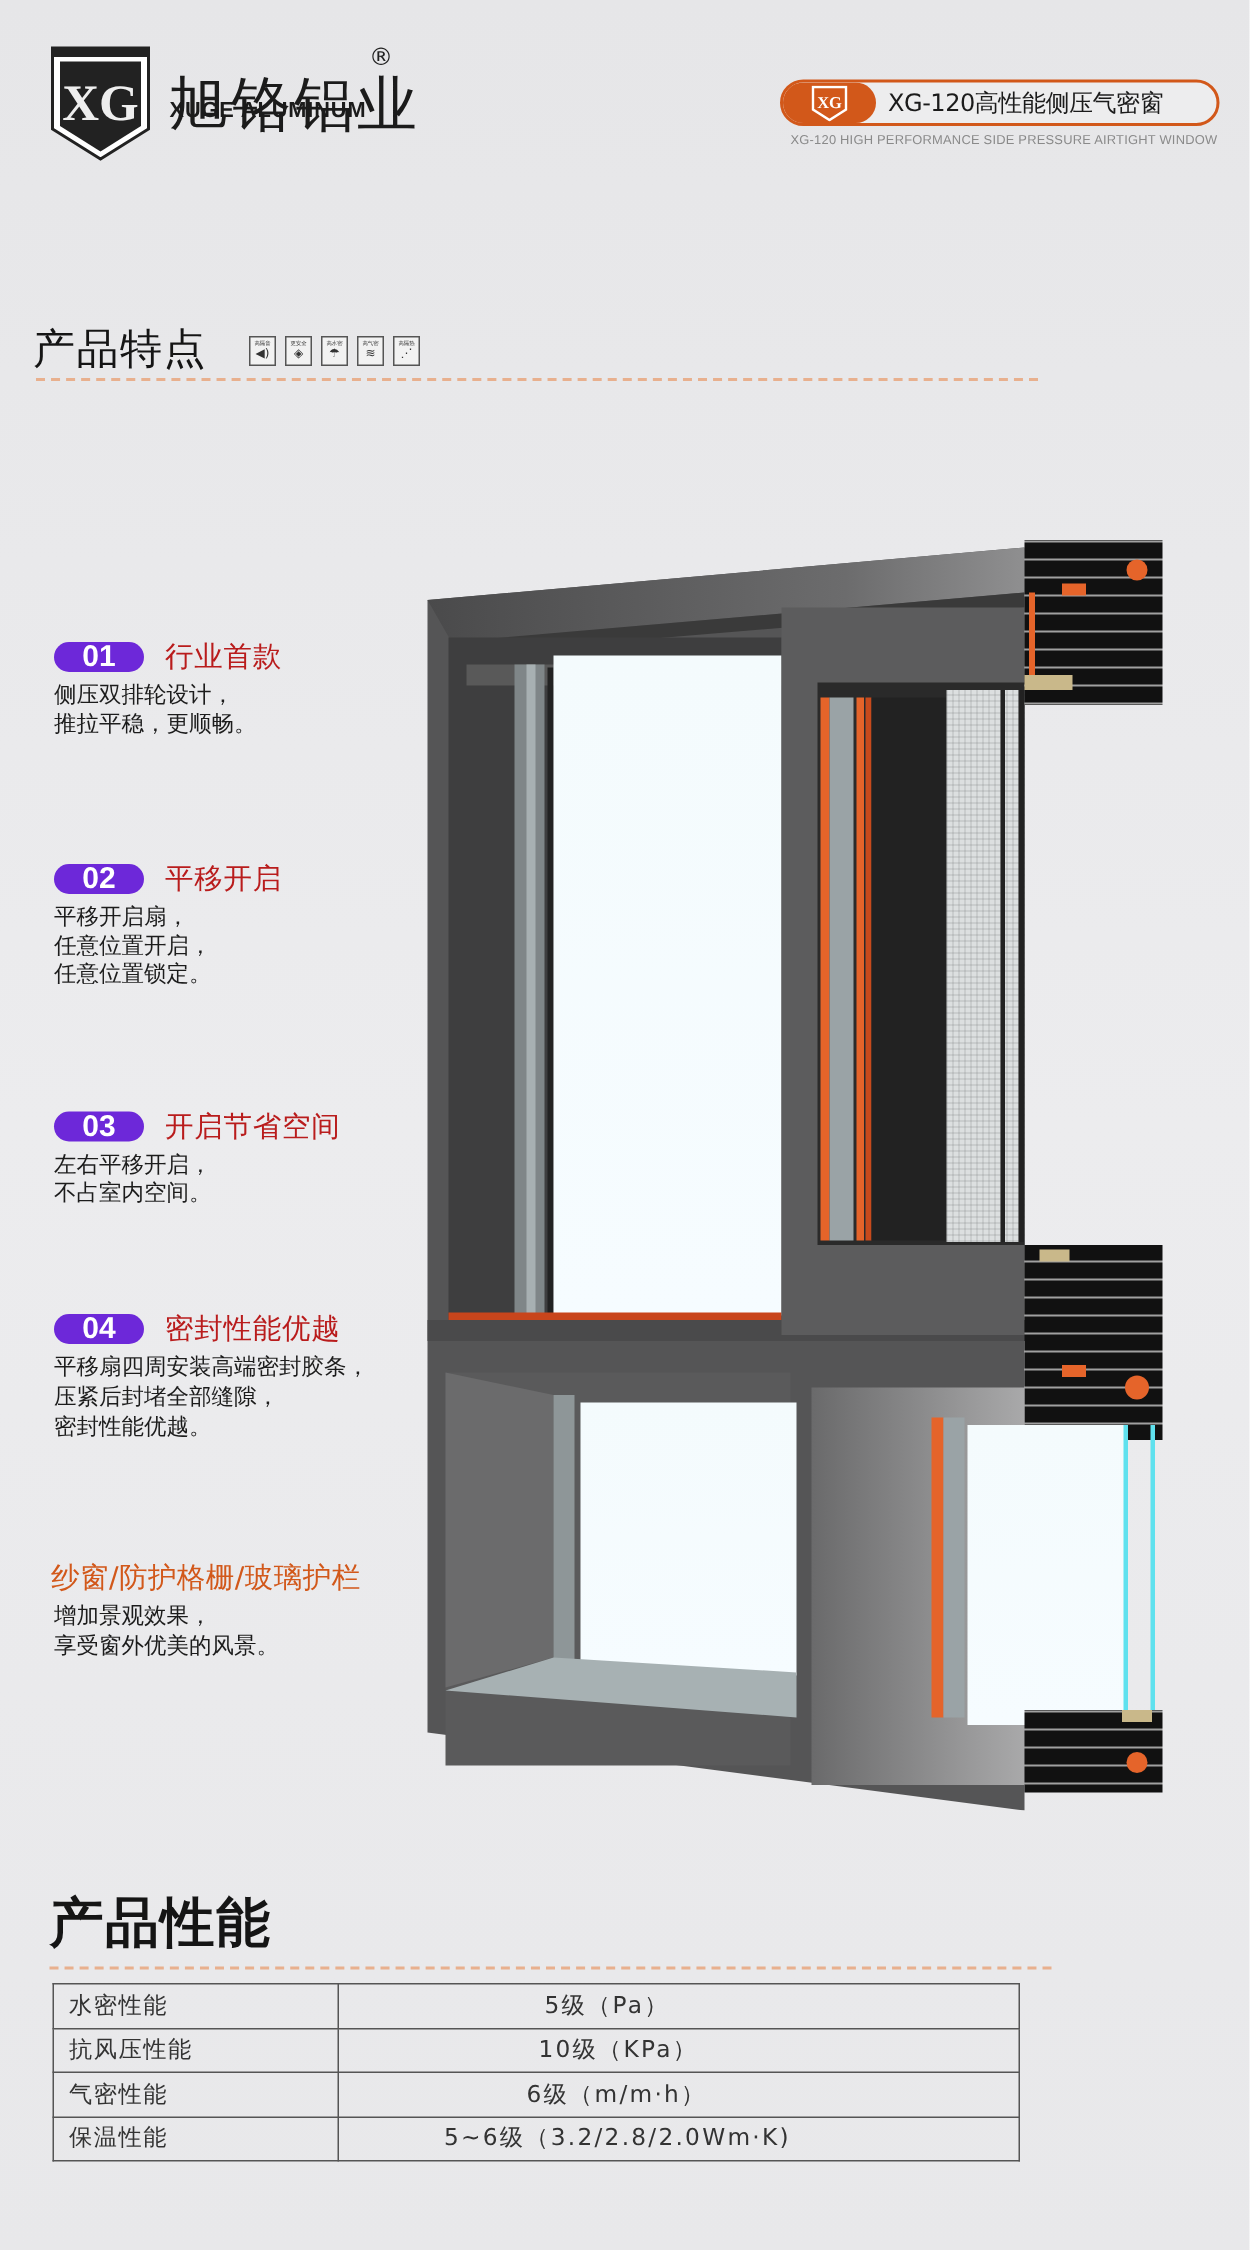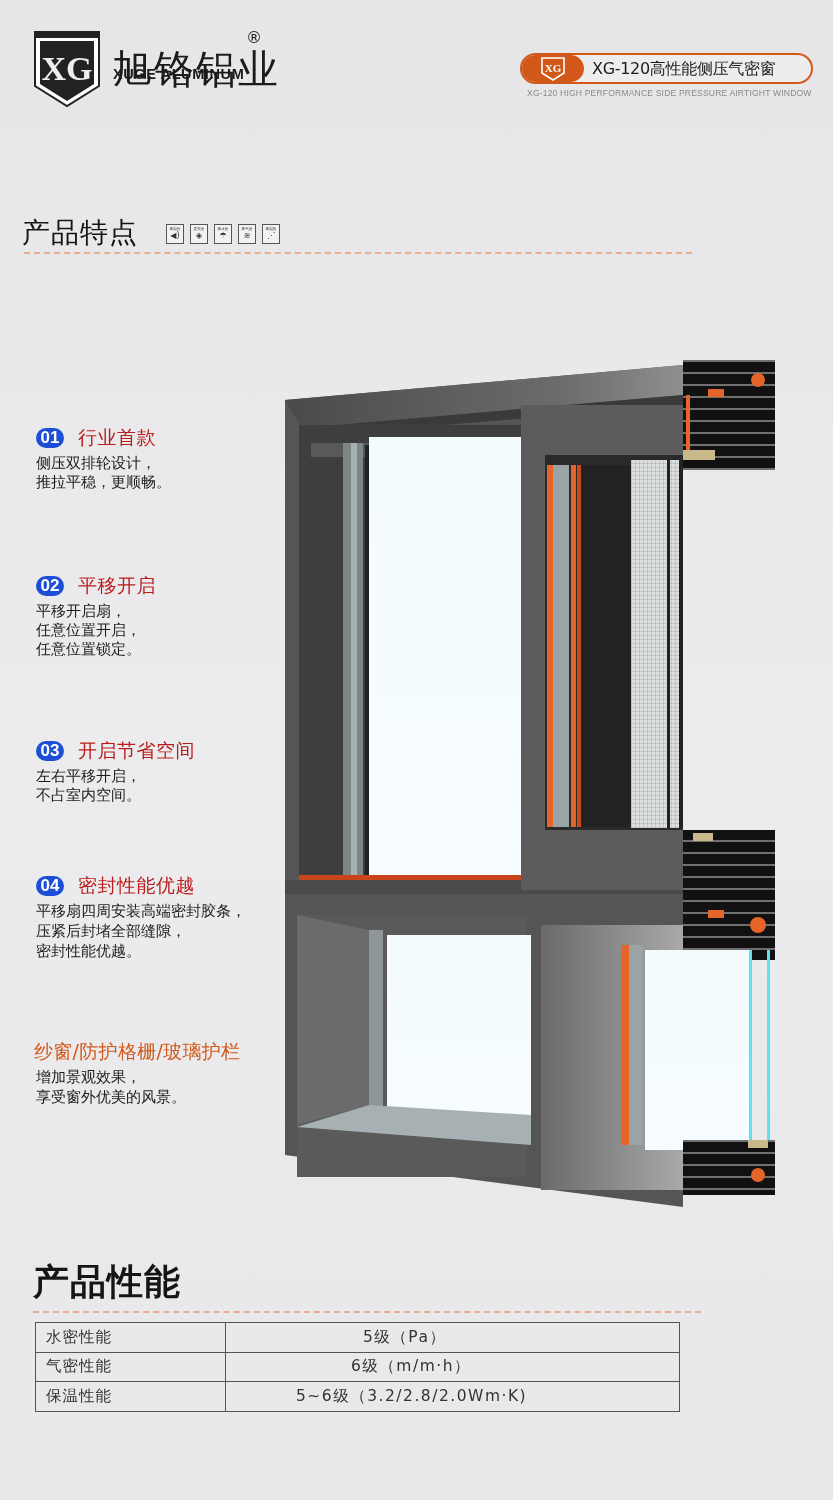--- a/index.html
+++ b/index.html
@@ -61,22 +61,22 @@
     width: 18px; height: 20px; border: 1.3px solid #555; background: #f2f2f2;
     display: flex; flex-direction: column; align-items: center; justify-content: flex-start;
     padding-top: 1px;
   }
   .ficon .ft { font-size: 4px; color: #333; line-height: 5px; white-space: nowrap; transform: scale(0.9); }
   .ficon .fg { font-size: 8px; line-height: 10px; color: #333; }
 
   
   .feature { left: 36px; }
   .num-pill {
-    display: inline-block; width: 28px; height: 20px; border-radius: 10px;
-    background: #1d4ed8; color: #fff; font-size: 17px; text-align: center; line-height: 20px;
+    display: inline-block; width: 60px; height: 20px; border-radius: 10px;
+    background: #6d28d9; color: #fff; font-size: 20px; text-align: center; line-height: 20px;
     font-family: "Liberation Sans", sans-serif; font-weight: bold; vertical-align: middle;
   }
   .feat-title {
     display: inline-block; margin-left: 14px; color: #b91c1c; font-size: 19px;
     vertical-align: middle; letter-spacing: 0.5px;
   }
   .feat-title-2 {
     color: #d2581a; font-size: 19px; letter-spacing: 0.3px; margin-top: 2px; white-space: nowrap;
   }
   .feat-desc { font-size: 15px; line-height: 18px; color: #1c1c1c; margin-top: 3px; white-space: nowrap; }
@@ -266,20 +266,24 @@
 <div class="abs section-title-2">产品性能</div>
 <div class="abs dash-line dash-2"></div>
 
 <table class="abs perf-table">
   <tbody>
       <tr>
     <td class="k">水密性能</td>
     <td class="v" style="padding-left:137px">5级（Pa）</td>
   </tr>
   <tr>
+    <td class="k">抗风压性能</td>
+    <td class="v" style="padding-left:133px">10级（KPa）</td>
+  </tr>
+  <tr>
     <td class="k">气密性能</td>
     <td class="v" style="padding-left:125px">6级（m/m·h）</td>
   </tr>
   <tr>
     <td class="k">保温性能</td>
     <td class="v" style="padding-left:70px">5~6级（3.2/2.8/2.0Wm·K)</td>
   </tr>
 </tbody>
   </table>
 

